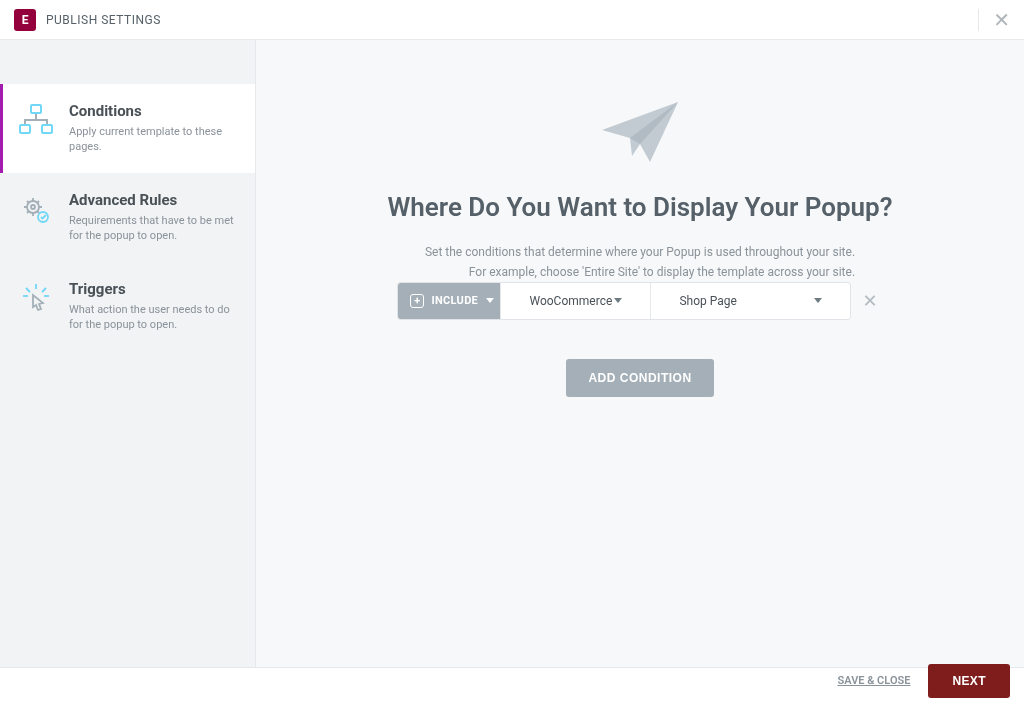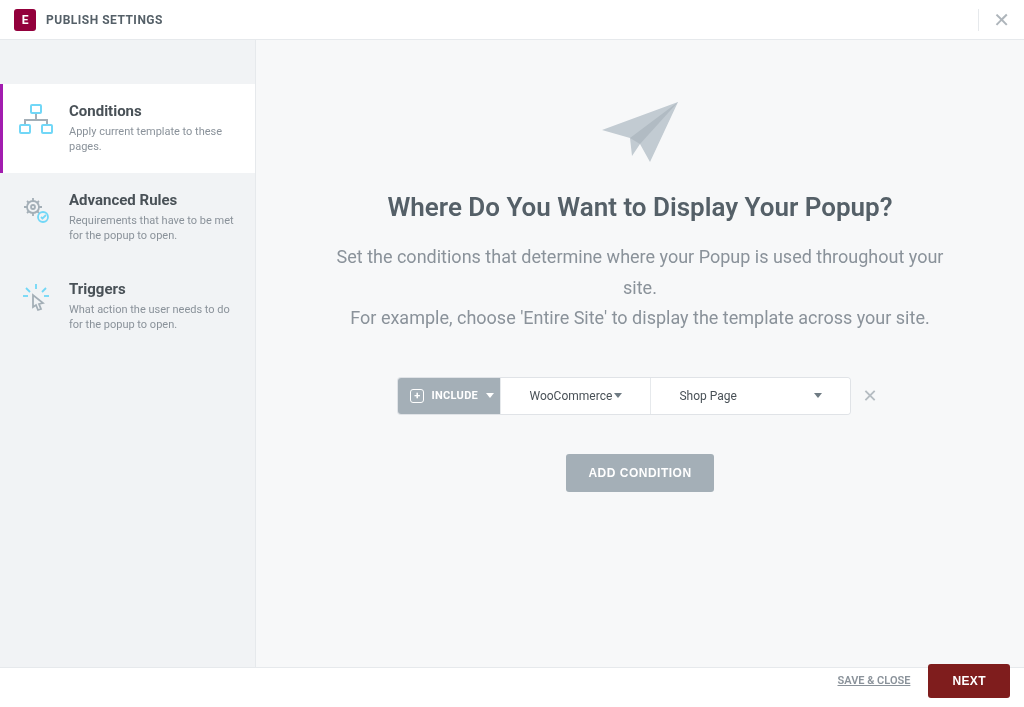--- a/index.html
+++ b/index.html
@@ -1,34 +1,34 @@
 <!DOCTYPE html>
 <html><head>
 <meta charset="utf-8">
 <style>
   * { box-sizing: border-box; margin: 0; padding: 0; }
   html, body { width: 1024px; height: 707px; font-family: -apple-system, BlinkMacSystemFont, "Segoe UI", Roboto, Helvetica, Arial, sans-serif; background:#fff; color:#495157; }
   .topbar { height: 40px; border-bottom: 1px solid #e6e9ec; display:flex; align-items:center; padding:0 14px; justify-content:space-between; }
   .topbar-left { display:flex; align-items:center; gap:10px; }
   .logo { width:22px; height:22px; background:#93003c; border-radius:3px; display:flex; align-items:center; justify-content:center; color:#fff; font-size:12px; font-weight:700; }
-  .topbar-title { font-size:12px; letter-spacing:0.5px; font-weight:700; color:#556068; }
+  .topbar-title { font-size:12px; letter-spacing:0.5px; font-weight:400; color:#556068; }
   .close-top { color:#aeb5bb; font-size:20px; line-height:1; cursor:pointer; padding-left:14px; border-left:1px solid #e6e9ec; height:22px; display:flex; align-items:center;}
   .body { display:flex; height: 627px; }
   .sidebar { width:255px; background:#f1f3f5; padding-top:44px; }
   .side-item { display:flex; gap:14px; padding:18px 16px 18px 14px; cursor:pointer; border-left:3px solid transparent; }
   .side-item.active { background:#fff; border-left:3px solid #a21caf; }
   .side-icon { width:38px; display:flex; justify-content:center; color:#a4afb7; padding-top:2px; flex-shrink:0;}
   .side-item.active .side-icon { color:#71d7f7; }
   .side-item.active .sitemap-boxes { border-color:#71d7f7; }
   .side-text h3 { font-size:15px; font-weight:700; color:#495157; margin-bottom:4px; }
   .side-text p  { font-size:11px; color:#8a929a; line-height:1.4; }
   .main { flex:1; background:#f7f8f9; display:flex; flex-direction:column; align-items:center; padding:30px 30px 0; border-left:1px solid #e6e9ec; }
   .plane { color:#c2cbd2; margin-top:30px; margin-bottom:22px; }
   .headline { font-size:26px; font-weight:600; color:#556068; text-align:center; margin-bottom:20px; }
-  .subline { font-size:18px; color:#8a929a; text-align:center; line-height:1.7; max-width:620px; margin-bottom:44px; }
+  .subline { font-size:12px; color:#8a929a; text-align:right; line-height:1.7; max-width:620px; }
   .cond-row { display:flex; align-items:center; gap:8px; margin-bottom:40px; }
   .cond-bar { display:flex; height:36px; border-radius:3px; overflow:hidden; box-shadow:0 0 0 1px #e0e3e7; }
   .chip { background:#a4afb7; color:#fff; display:flex; align-items:center; padding:0 10px 0 12px; gap:8px; font-size:11px; font-weight:700; letter-spacing:.3px; cursor:pointer; width:102px; justify-content:space-between;}
   .chip .plus { width:14px;height:14px;border:1.5px solid #fff;border-radius:3px; position:relative; display:inline-flex;align-items:center;justify-content:center;font-size:11px;line-height:1;}
   .sel { background:#fff; display:flex; align-items:center; justify-content:space-between; padding:0 28px; font-size:12px; color:#495157; cursor:pointer; border-left:1px solid #e6e9ec; }
   .sel.first { width:150px; }
   .sel.second { width:200px; }
   .caret { width:0;height:0;border-left:4px solid transparent;border-right:4px solid transparent;border-top:5px solid #6f7b83; }
   .row-x { color:#b5bcc2; font-size:18px; cursor:pointer; padding:4px; }
   .add-btn { background:#a4afb7; color:#fff; border:none; padding:12px 22px; border-radius:3px; font-size:12px; font-weight:700; letter-spacing:.5px; cursor:pointer; }

